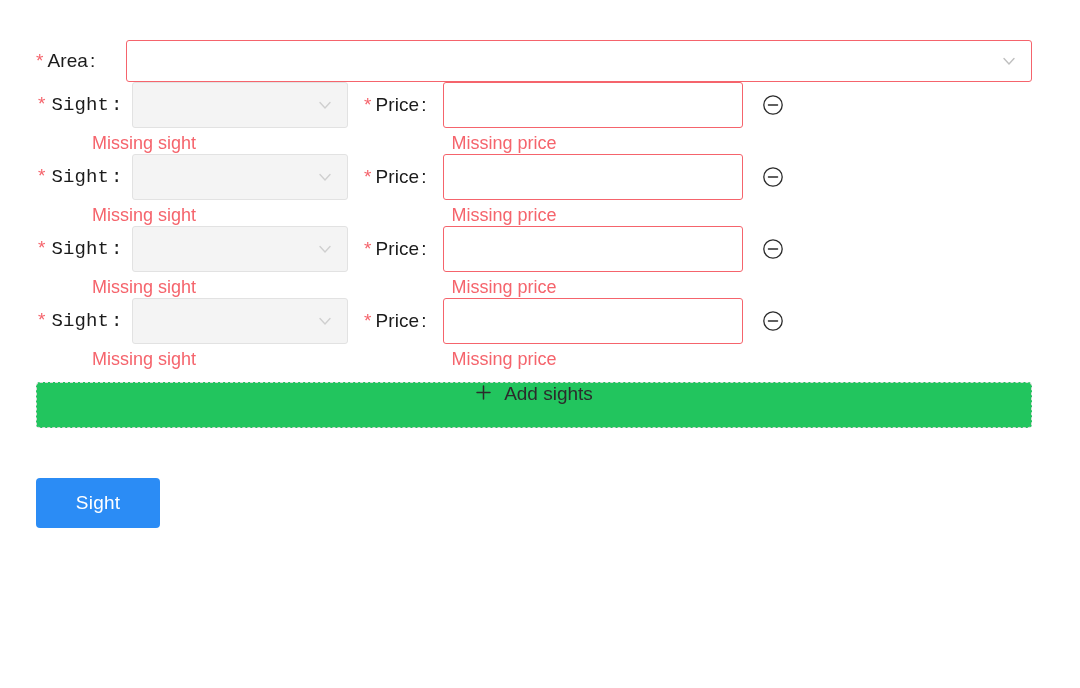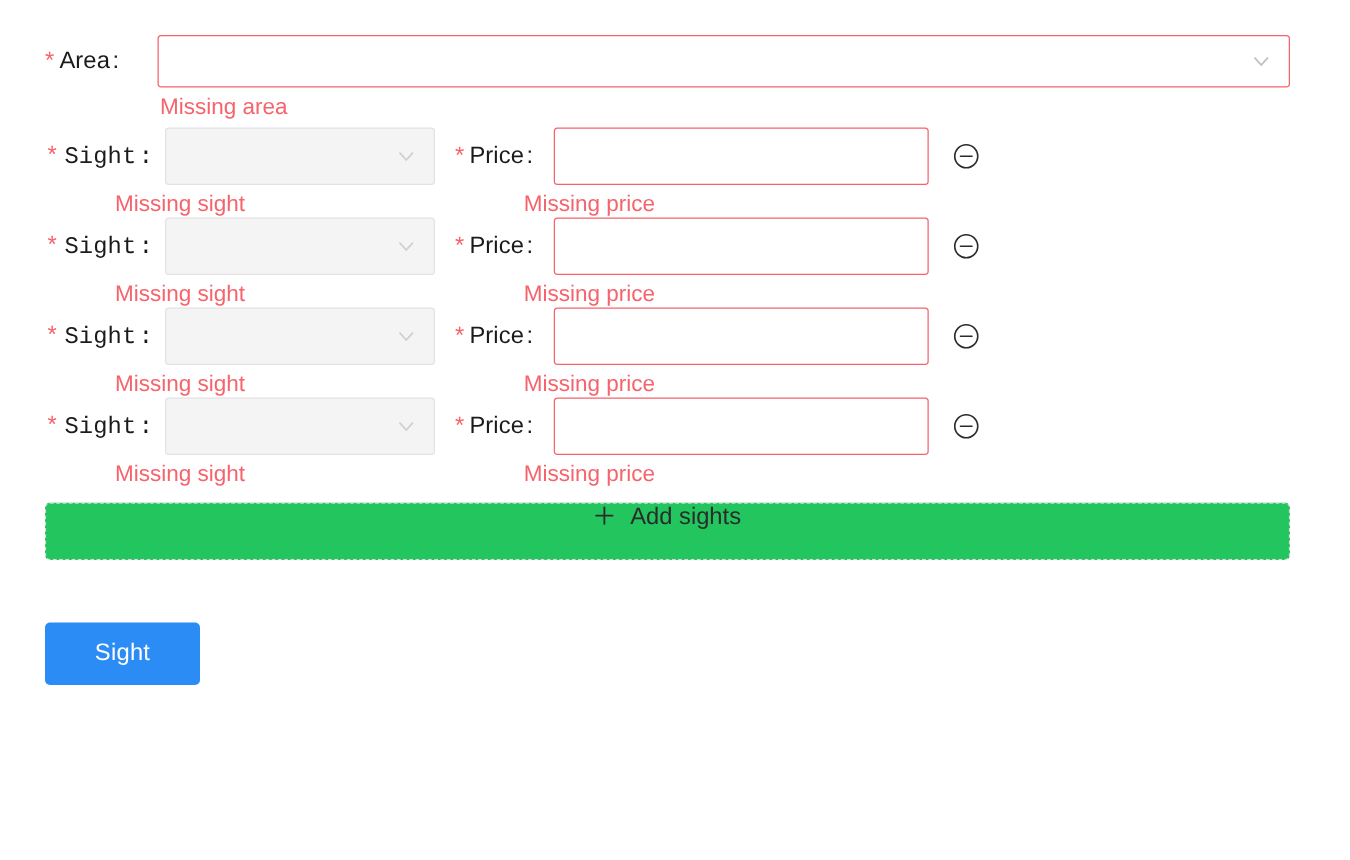--- a/index.html
+++ b/index.html
@@ -13,21 +13,21 @@
     background: #ffffff;
     font-family: "Liberation Sans", sans-serif;
     color: #1b1b1b;
     overflow: hidden;
   }
 
   .form-wrap {
     position: relative;
     width: 1080px;
     height: 557px;
-    padding-top: 28px;
+    padding-top: 40px;
     box-sizing: border-box;
   }
 
   
   .field-row {
     display: flex;
     align-items: flex-start;
     padding-left: 36px;
   }
 
@@ -150,22 +150,23 @@
   .error-line {
     display: flex;
     padding-left: 36px;
   }
   .error-line .err-sight {
     width: 96px + 0;
     margin-left: 56px;
     width: 216px;
   }
   .error-line .err-price {
-    margin-left: 111px;
+    margin-left: 46px;
     width: 300px;
+    text-align: center;
   }
 
   
   .add-wrap {
     margin: 12px 36px 0 36px;
     width: 996px;
     height: 46px;
     box-sizing: border-box;
     border: 1px dashed #d9d9d9;
     border-radius: 4px;
@@ -216,21 +217,20 @@
       <span class="req">*</span><span>Area</span><span class="colon">:</span>
     </div>
     <div class="area-select">
       <span class="chev">
         <svg width="16" height="16" viewBox="0 0 16 16" fill="none">
           <path d="M3 5.5 L8 11 L13 5.5" stroke="#bfbfbf" stroke-width="1.4" fill="none" stroke-linecap="round"></path>
         </svg>
       </span>
     </div>
   </div>
-  <div class="error-msg error-area">Missing area</div>
 
   <div id="sight-rows">
       <div>
         <div class="sight-row">
           <div class="label sight-label"><span class="req">*</span><span>Sight</span><span class="colon">:</span></div>
           <div class="sight-select">
             <span class="chev"><svg width="16" height="16" viewBox="0 0 16 16" fill="none">
                 <path d="M3 5.5 L8 11 L13 5.5" stroke="#cfcfcf" stroke-width="1.4" fill="none" stroke-linecap="round"></path>
               </svg></span>
           </div>

